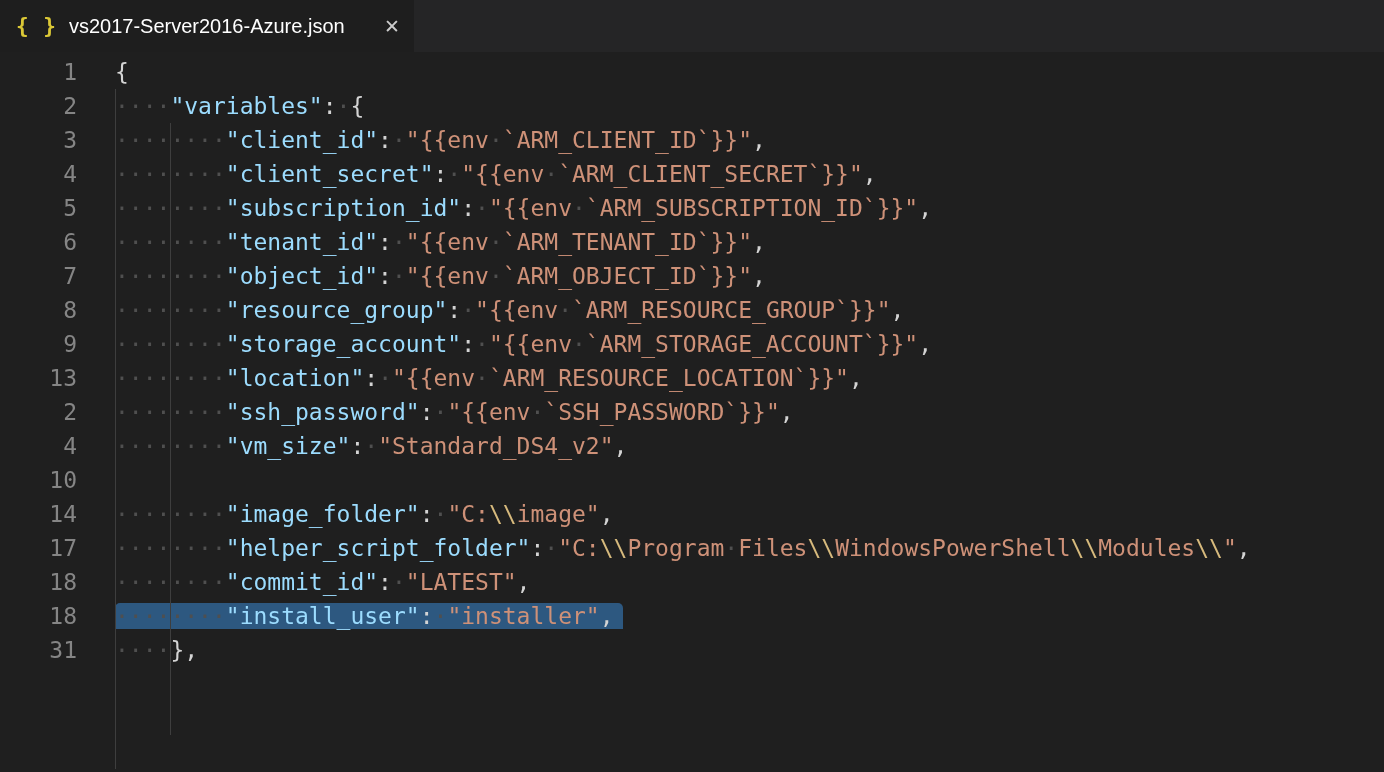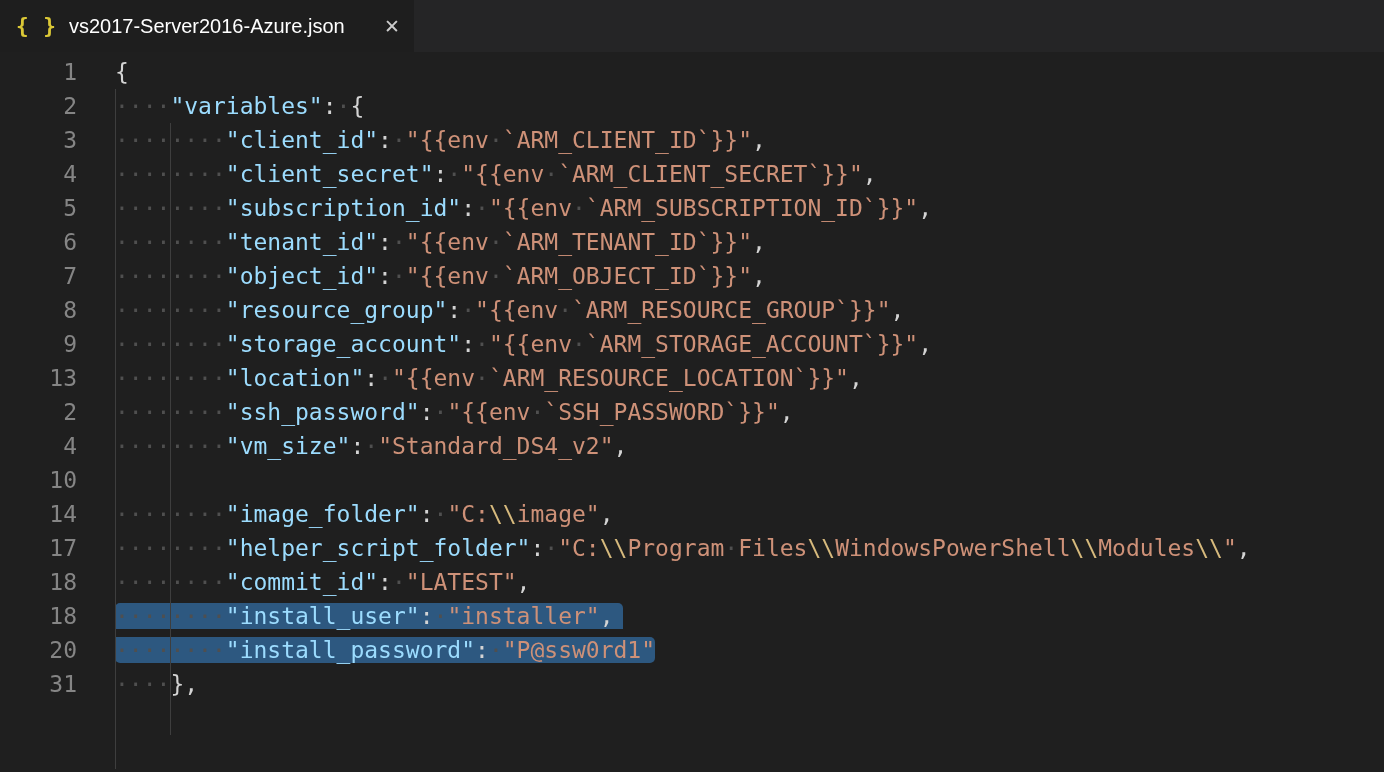--- a/index.html
+++ b/index.html
@@ -59,15 +59,14 @@
     <div class="row"><span class="ln">8</span><span class="code"><span class="w">········</span><span class="k">"resource_group"</span><span class="p">:</span><span class="w">·</span><span class="s">"{{env</span><span class="w">·</span><span class="s">`ARM_RESOURCE_GROUP`}}"</span><span class="p">,</span></span></div>
     <div class="row"><span class="ln">9</span><span class="code"><span class="w">········</span><span class="k">"storage_account"</span><span class="p">:</span><span class="w">·</span><span class="s">"{{env</span><span class="w">·</span><span class="s">`ARM_STORAGE_ACCOUNT`}}"</span><span class="p">,</span></span></div>
     <div class="row"><span class="ln">13</span><span class="code"><span class="w">········</span><span class="k">"location"</span><span class="p">:</span><span class="w">·</span><span class="s">"{{env</span><span class="w">·</span><span class="s">`ARM_RESOURCE_LOCATION`}}"</span><span class="p">,</span></span></div>
     <div class="row"><span class="ln">2</span><span class="code"><span class="w">········</span><span class="k">"ssh_password"</span><span class="p">:</span><span class="w">·</span><span class="s">"{{env</span><span class="w">·</span><span class="s">`SSH_PASSWORD`}}"</span><span class="p">,</span></span></div>
     <div class="row"><span class="ln">4</span><span class="code"><span class="w">········</span><span class="k">"vm_size"</span><span class="p">:</span><span class="w">·</span><span class="s">"Standard_DS4_v2"</span><span class="p">,</span></span></div>
     <div class="row"><span class="ln">10</span><span class="code"></span></div>
     <div class="row"><span class="ln">14</span><span class="code"><span class="w">········</span><span class="k">"image_folder"</span><span class="p">:</span><span class="w">·</span><span class="s">"C:</span><span class="e">\\</span><span class="s">image"</span><span class="p">,</span></span></div>
     <div class="row"><span class="ln">17</span><span class="code"><span class="w">········</span><span class="k">"helper_script_folder"</span><span class="p">:</span><span class="w">·</span><span class="s">"C:</span><span class="e">\\</span><span class="s">Program</span><span class="w">·</span><span class="s">Files</span><span class="e">\\</span><span class="s">WindowsPowerShell</span><span class="e">\\</span><span class="s">Modules</span><span class="e">\\</span><span class="s">"</span><span class="p">,</span></span></div>
     <div class="row"><span class="ln">18</span><span class="code"><span class="w">········</span><span class="k">"commit_id"</span><span class="p">:</span><span class="w">·</span><span class="s">"LATEST"</span><span class="p">,</span></span></div>
     <div class="row"><span class="ln">18</span><span class="code"><span class="selbg sel-mid"><span class="w">········</span><span class="k">"install_user"</span><span class="p">:</span><span class="w">·</span><span class="s">"installer"</span><span class="p">,</span></span></span></div>
-    <div class="row"><span class="ln">20</span><span class="code"><span class="selbg sel-end"><span class="w">········</span><span class="k">"install_password"</span><span class="p">:</span><span class="w">·</span><span class="s">"P@ssw0rd1"</span></span></span></div>
     <div class="row"><span class="ln">31</span><span class="code"><span class="w">····</span><span class="p">},</span></span></div>
   </div>
 
 </body></html>

